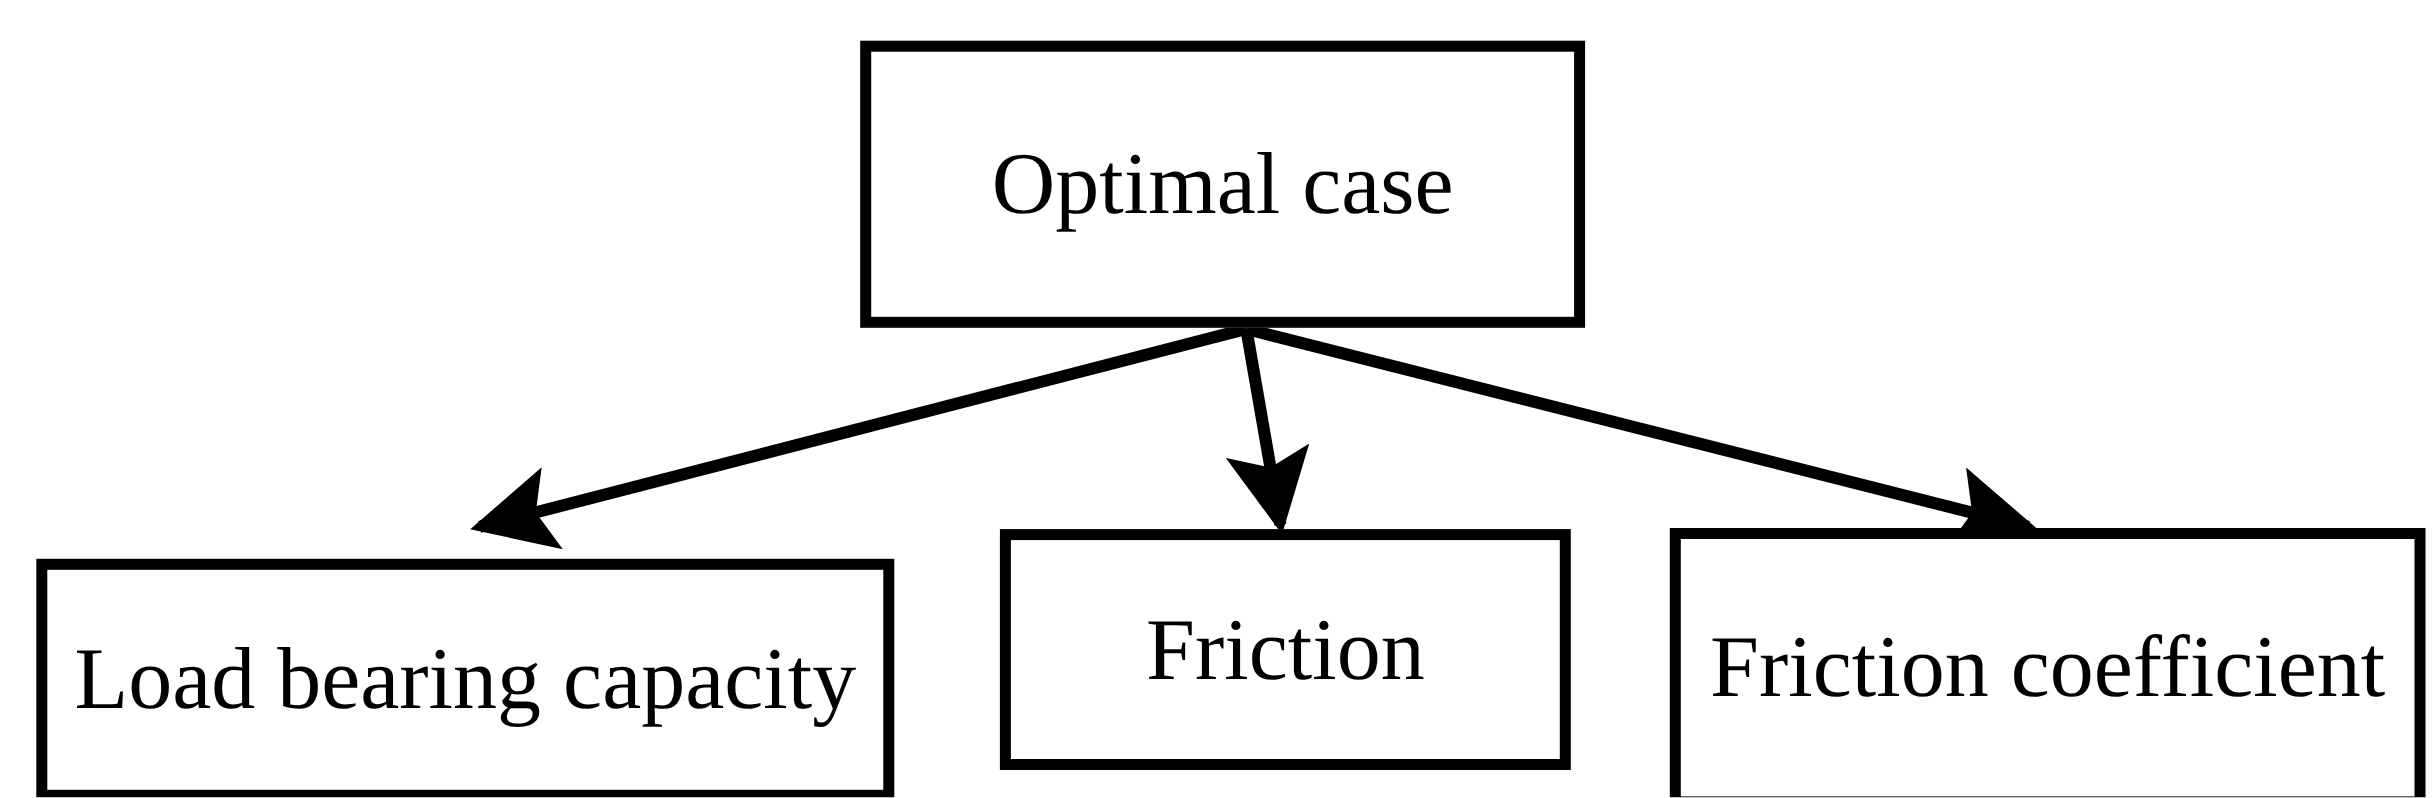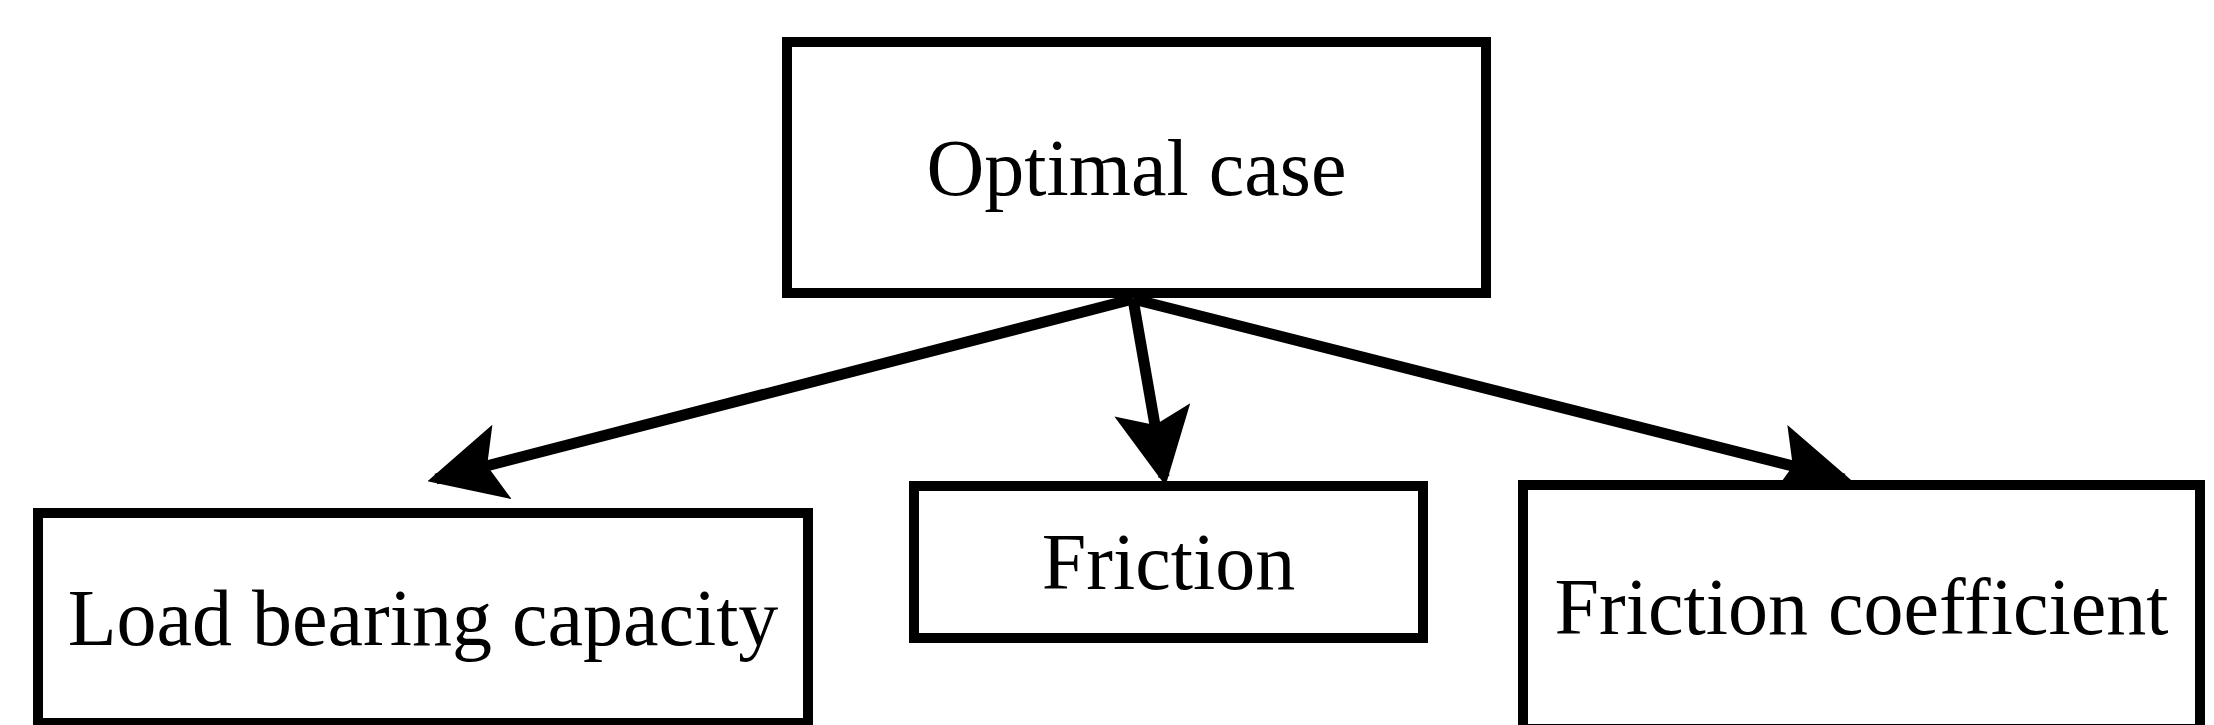--- a/index.html
+++ b/index.html
@@ -39,35 +39,35 @@
     font-size: 80px;
     line-height: 1;
     color: #000000;
     white-space: nowrap;
     letter-spacing: 0px;
   }
   
   #node-root {
     left: 782px;
     top: 37px;
-    width: 709px;
+    width: 659px;
     height: 261px;
   }
   
   #node-load-bearing-capacity {
     left: 33px;
     top: 508px;
     width: 780px;
     height: 220px;
   }
   #node-friction {
     left: 909px;
     top: 481px;
     width: 519px;
-    height: 162px;
+    height: 219px;
   }
   #node-friction-coefficient {
     left: 1518px;
     top: 480px;
     width: 687px;
     height: 254px;
   }
 </style>
 </head>
 <body>

